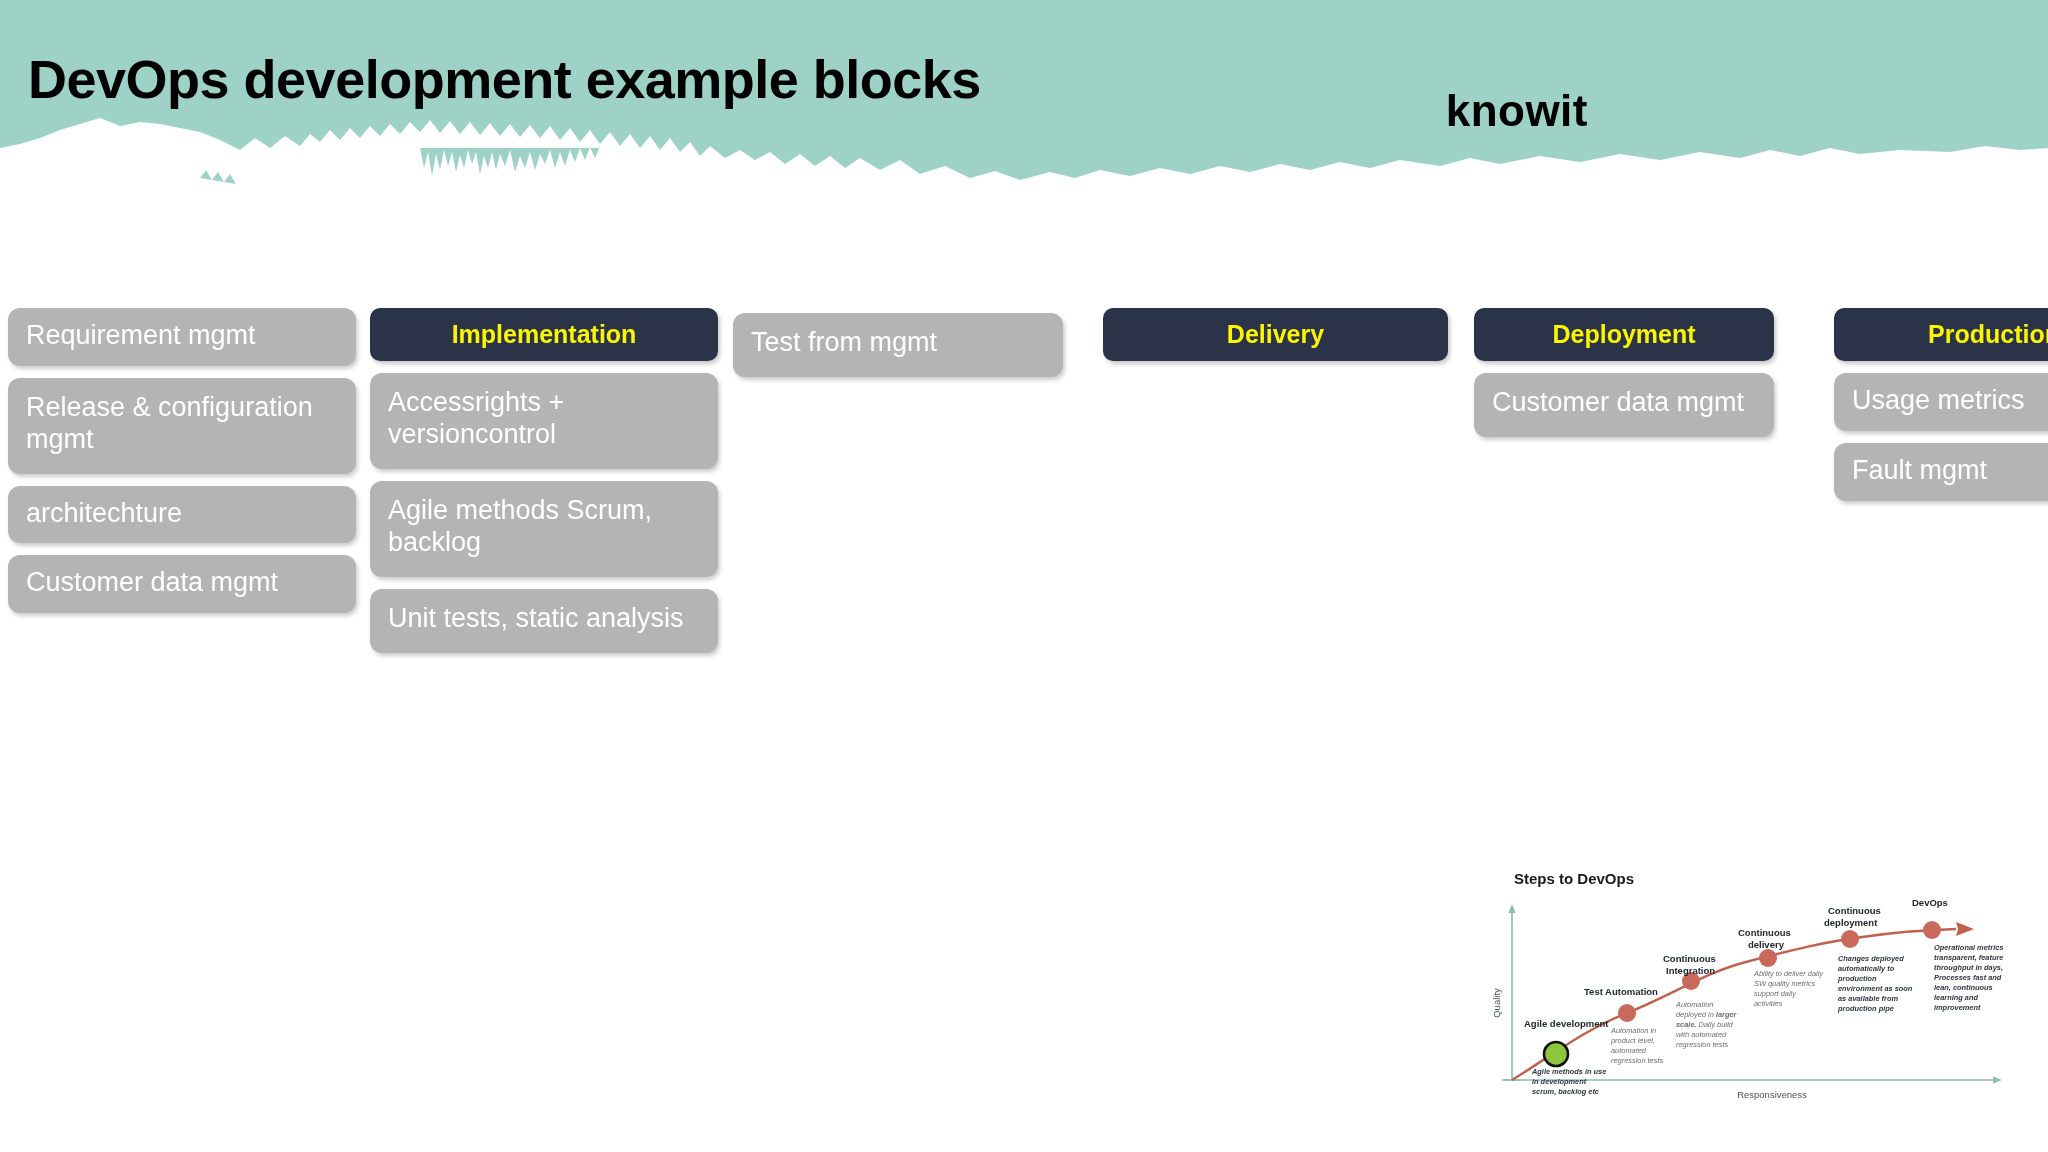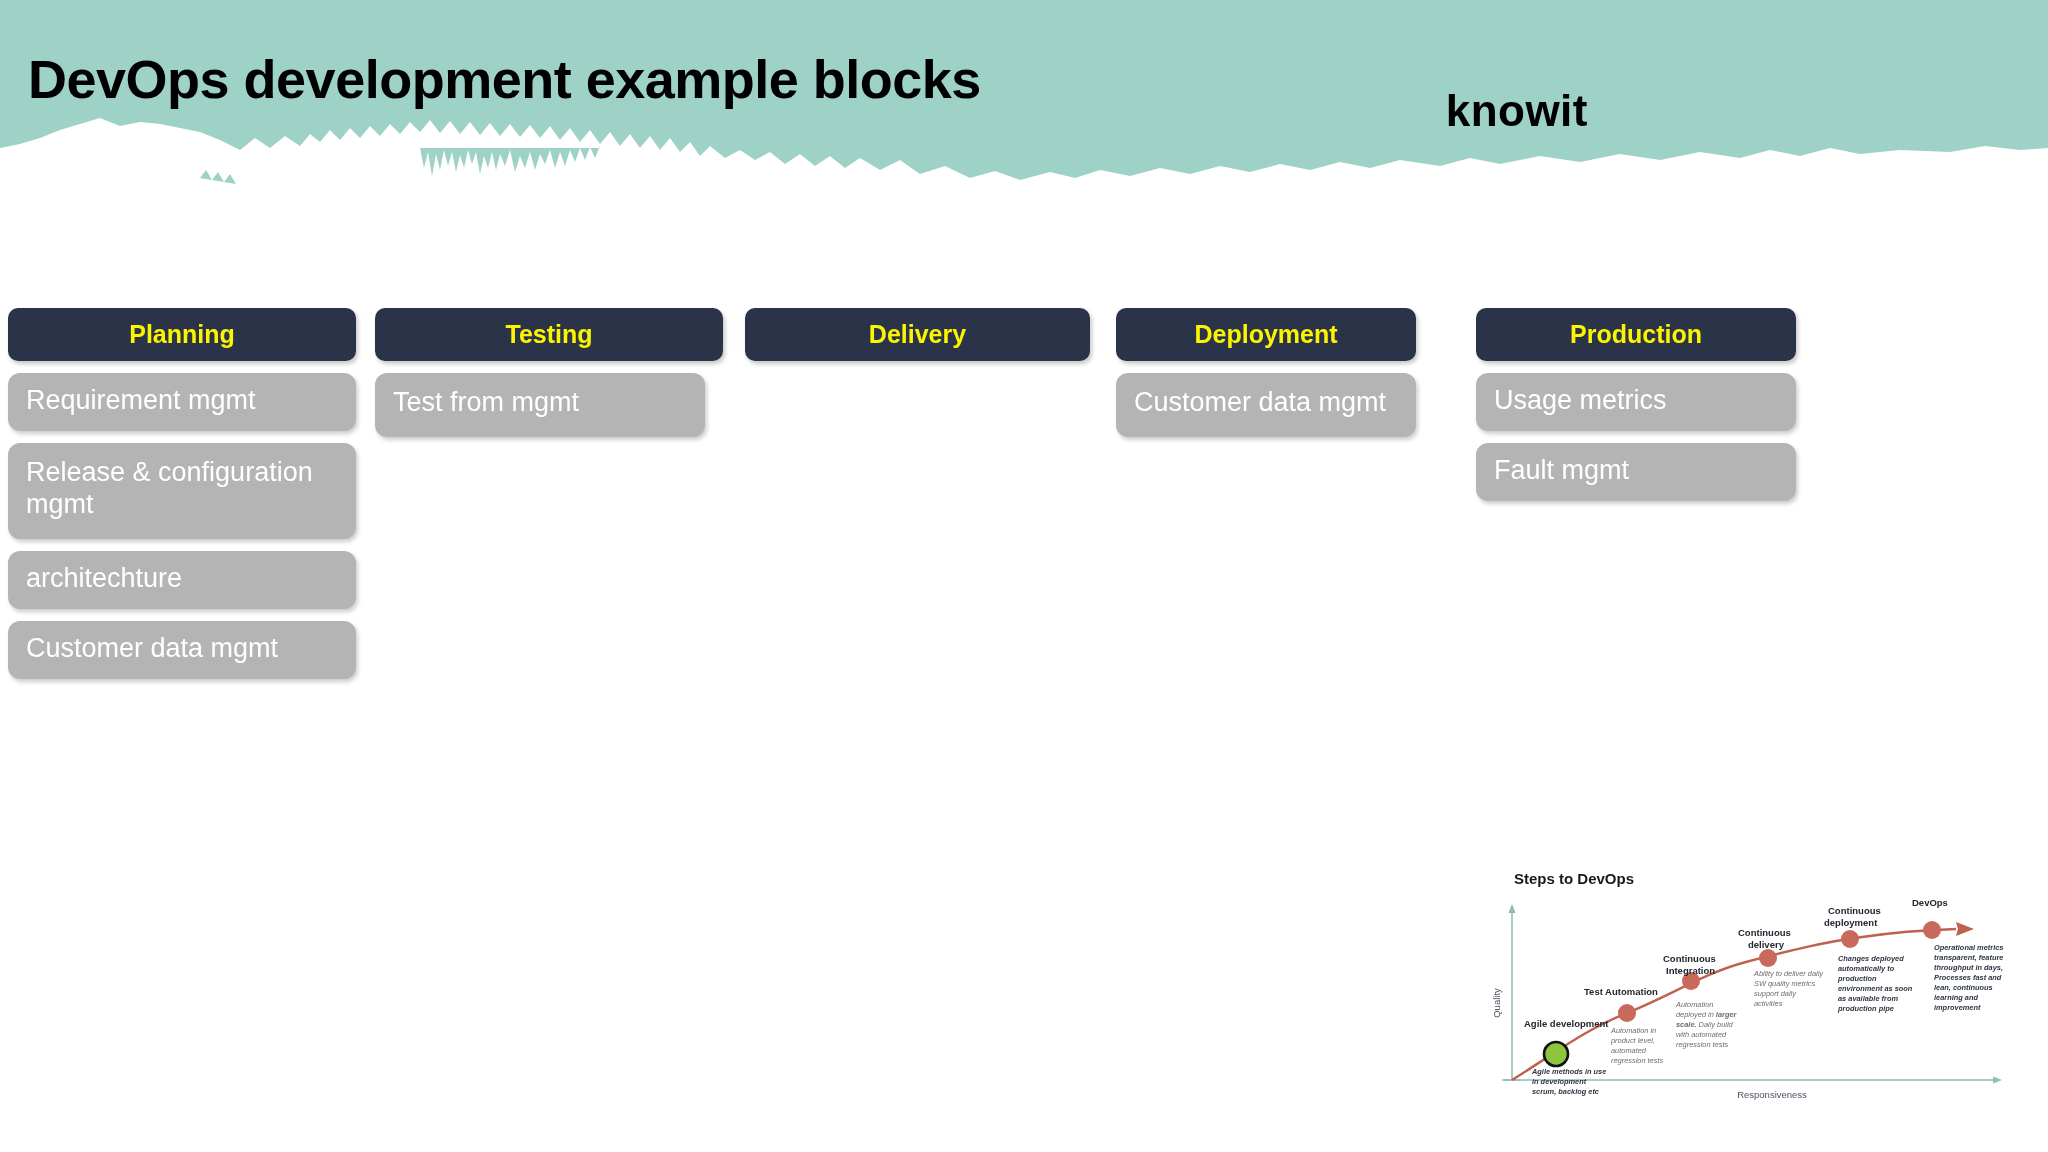--- a/index.html
+++ b/index.html
@@ -176,32 +176,38 @@
     </svg>
   </div>
 
   <div class="slide-title">DevOps development example blocks</div>
 
   <div class="brand-logo">knowit</div>
 
   <div class="board">
 
     <div class="column col-planning">
-      <div class="col-header">Planning</div>
       <div class="cards">
         <div class="card">Requirement mgmt</div>
         <div class="card tall">Release &amp; configuration mgmt</div>
         <div class="card">architechture</div>
         <div class="card">Customer data mgmt</div>
       </div>
     </div>
 
+    <div class="column col-implementation">
+      <div class="col-header">Implementation</div>
+      <div class="cards">
+        <div class="card tall">Accessrights + versioncontrol</div>
+        <div class="card tall">Agile methods Scrum, backlog</div>
+        <div class="card tall">Unit tests, static analysis</div>
+      </div>
+    </div>
 
     <div class="column col-testing">
-      <div class="col-header">Testing</div>
       <div class="cards">
         <div class="card tall">Test from mgmt</div>
       </div>
     </div>
 
     <div class="column col-delivery">
       <div class="col-header">Delivery</div>
       <div class="cards"></div>
     </div>
 

